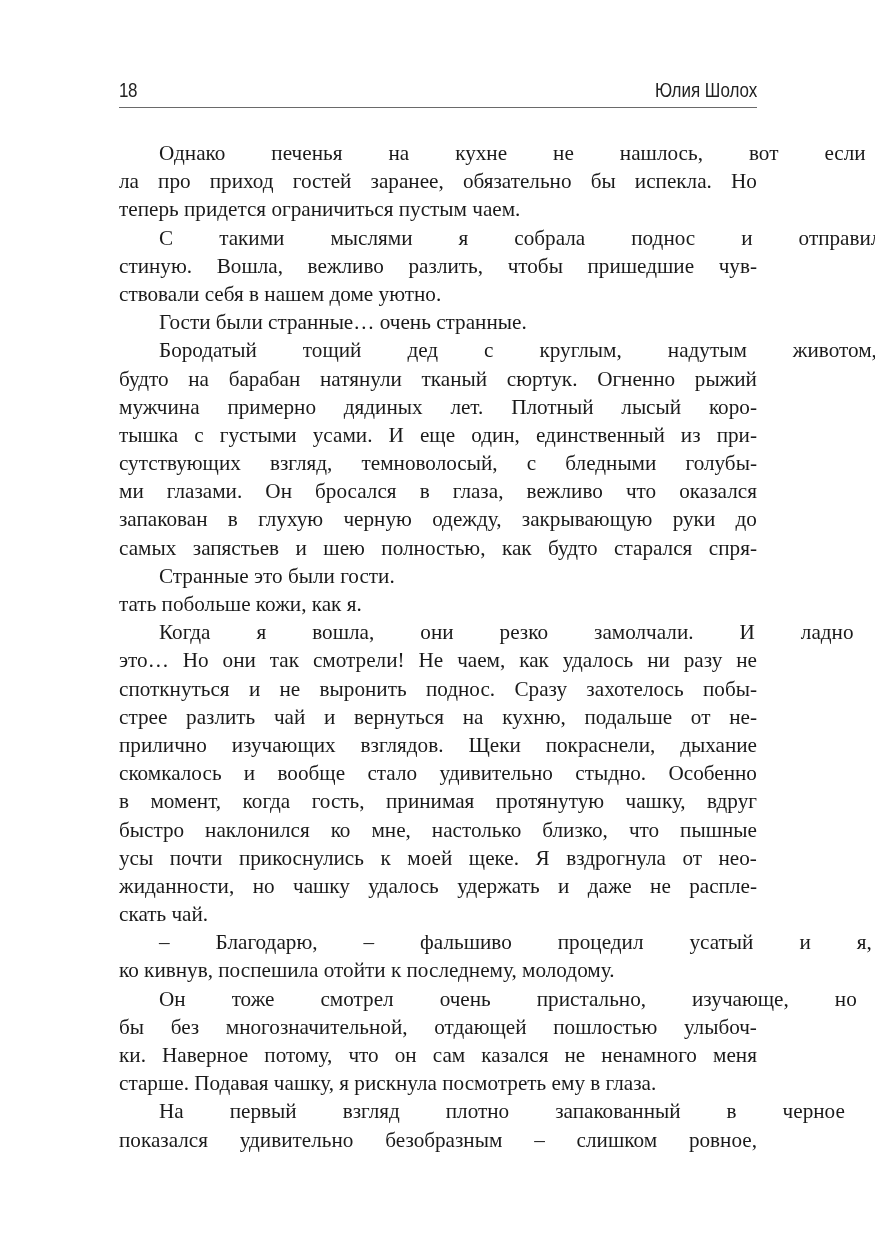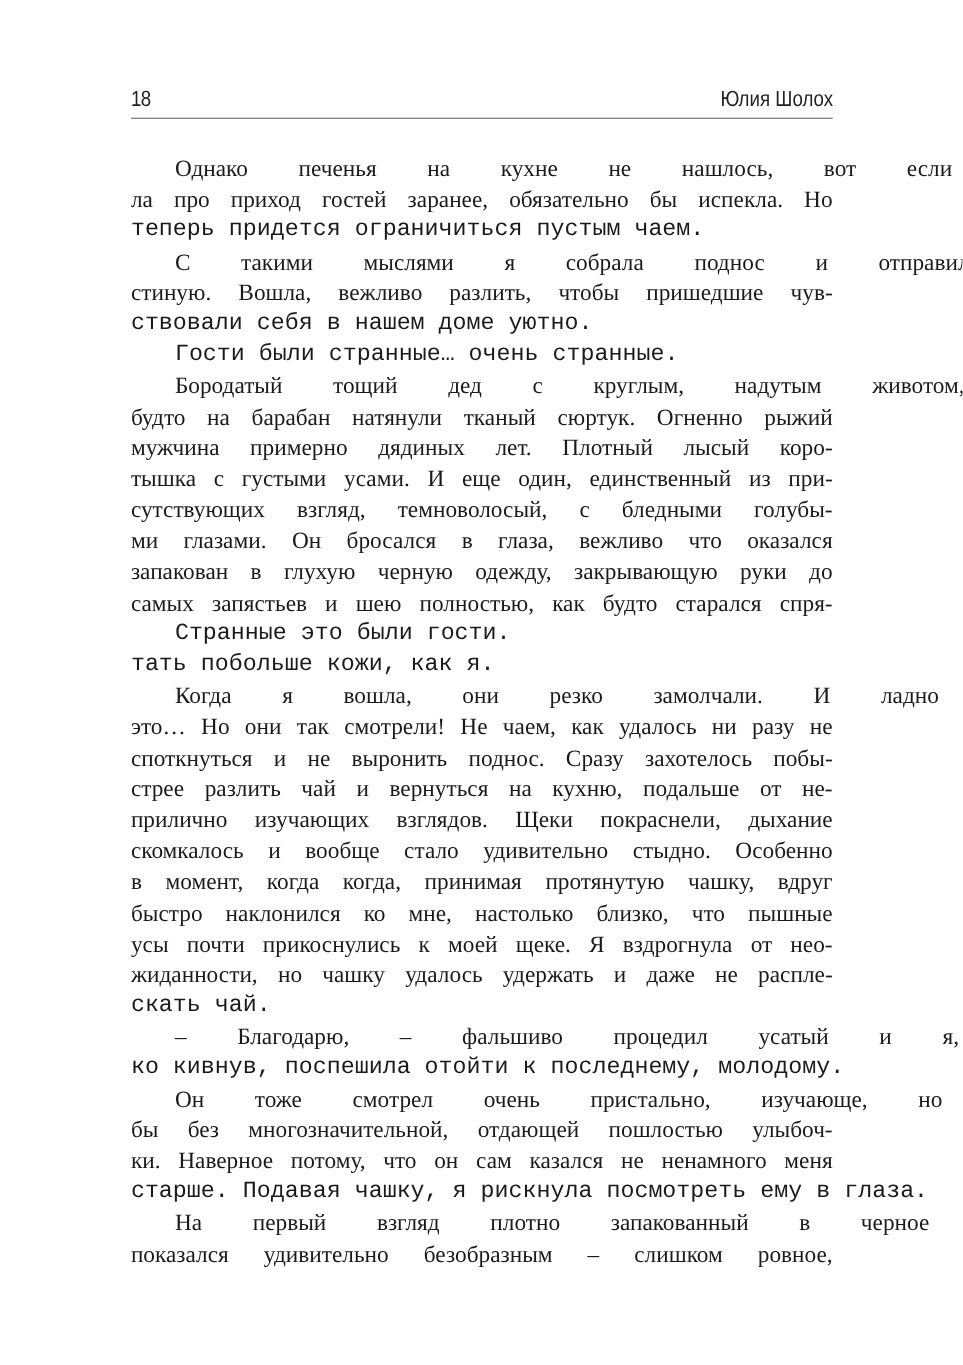--- a/index.html
+++ b/index.html
@@ -2,21 +2,21 @@
 <html><head>
 <meta charset="utf-8">
 <style>
   html, body { margin:0; padding:0; background:#ffffff; }
   body { width:875px; height:1241px; position:relative; overflow:hidden; }
   .header { position:absolute; left:119px; top:79px; width:638px; height:28px; border-bottom:1.5px solid #6a6a6a;text-align:right; }
   .page-num { position:absolute; left:0; top:0; font-family:"Liberation Sans", sans-serif; font-size:20px; color:#222; letter-spacing:-0.5px; transform:scaleX(0.85); transform-origin:left top; }
   .author { position:absolute; right:0; top:0; font-family:"Liberation Sans", sans-serif; font-size:20px; color:#222; transform:scaleX(0.85); transform-origin:right top; }
   .body-text { position:absolute; left:119px; top:139px; width:638px; font-family:"Liberation Serif", serif; font-size:21.2px; line-height:28.2px; color:#1a1a1a; }
   .line { white-space:nowrap; height:28.2px; display:flex; justify-content:space-between; }
-  .line.last { justify-content:flex-start;font-family:Liberation Mono, monospace; }
+  .line.last { justify-content:flex-start; }
   .line.indent { padding-left:40px;gap:46px; }
   .line span { display:inline-block; }
 </style>
 </head>
 <body>
 
 <div class="header">
   <span class="page-num">18</span>
   <span class="author">Юлия Шолох</span>
 </div>
@@ -214,21 +214,21 @@
       <span>вообще</span>
       <span>стало</span>
       <span>удивительно</span>
       <span>стыдно.</span>
       <span>Особенно</span>
     </div>
     <div class="line">
       <span>в</span>
       <span>момент,</span>
       <span>когда</span>
-      <span>когда,</span>
+      <span>гость,</span>
       <span>принимая</span>
       <span>протянутую</span>
       <span>чашку,</span>
       <span>вдруг</span>
     </div>
     <div class="line">
       <span>быстро</span>
       <span>наклонился</span>
       <span>ко</span>
       <span>мне,</span>

